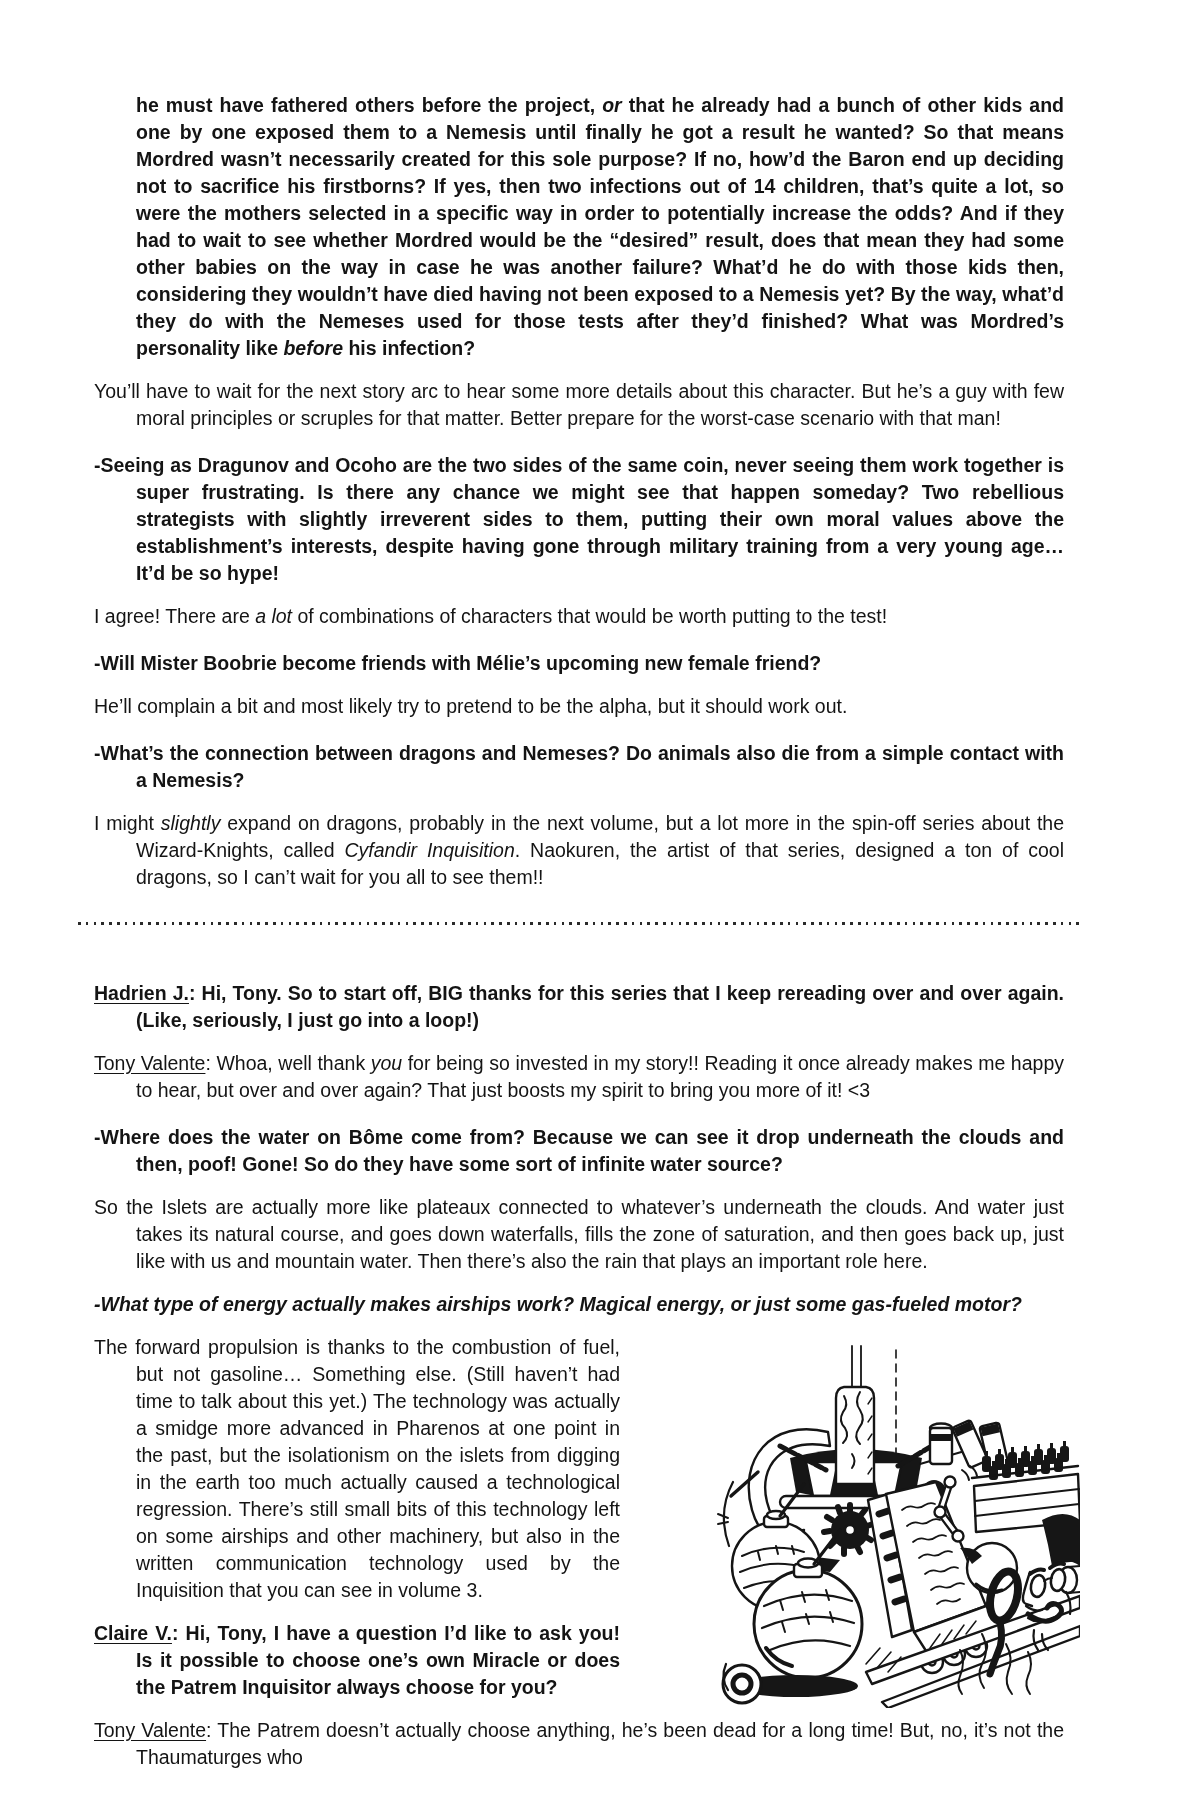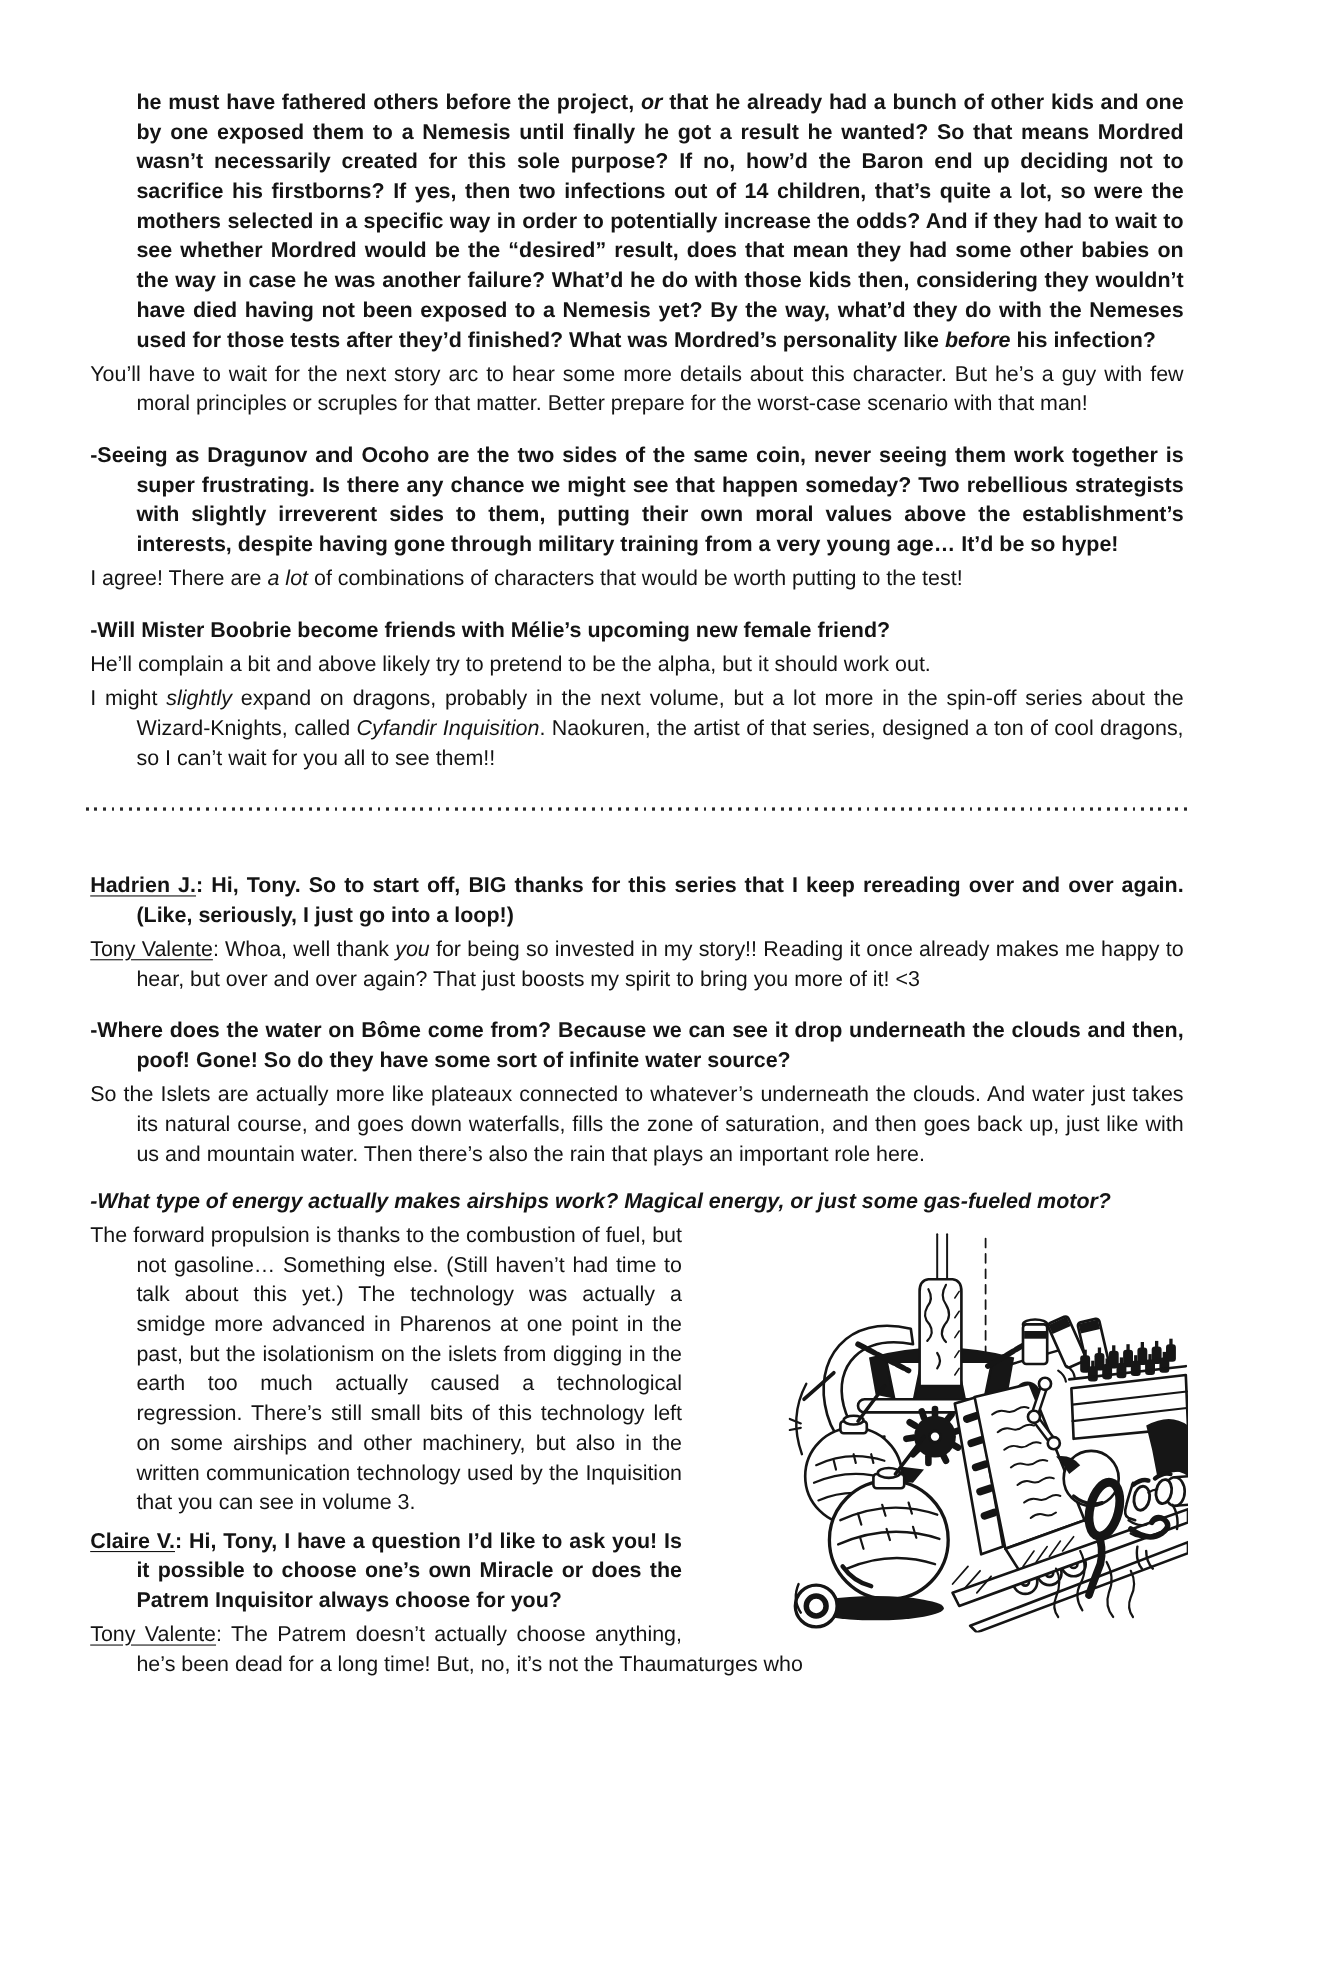--- a/index.html
+++ b/index.html
@@ -8,21 +8,21 @@
     font-family:"Liberation Sans","DejaVu Sans",sans-serif;
     color:#141414;
   }
   .page{
     box-sizing:border-box;
     width:1200px;height:1800px;
     padding:76px 120px 0 78px;
     text-align:justify;
     font-size:19.5px;line-height:27px;
   }
-  p{margin:4px;}
+  p{margin:16px;}
   
   .q{font-weight:700;padding-left:42px;text-indent:-42px;}
   
   .a{padding-left:42px;text-indent:-42px;}
   
   .cont{padding-left:42px;text-indent:0;}
   .mt{margin-top:20px;}
   .mt-sm{margin-top:16px;font-style:italic;}
   .mt-xs{margin-top:8px;}
   .i{font-style:italic;}
@@ -44,22 +44,23 @@
 
 <div class="page">
 
   <p class="q cont"><span>he must have fathered others before the project, </span><span class="i">or</span><span> that he already had a bunch of other kids and one by one exposed them to a Nemesis until finally he got a result he wanted? So that means Mordred wasn’t necessarily created for this sole purpose? If no, how’d the Baron end up deciding not to sacrifice his firstborns? If yes, then two infections out of 14 children, that’s quite a lot, so were the mothers selected in a specific way in order to potentially increase the odds? And if they had to wait to see whether Mordred would be the “desired” result, does that mean they had some other babies on the way in case he was another failure? What’d he do with those kids then, considering  they wouldn’t have died having not been exposed to a Nemesis yet? By the way, what’d they do with the Nemeses used for those tests after they’d finished? What was Mordred’s personality like </span><span class="i">before</span><span> his infection?</span></p>
   <p class="a"><span>You’ll have to wait for the next story arc to hear some more details about this character. But he’s a guy with few moral principles or scruples for that matter. Better prepare for the worst-case scenario with that man!</span></p>
 
   <p class="q mt"><span>-Seeing as Dragunov and Ocoho are the two sides of the same coin, never seeing them work together is super frustrating. Is there any chance we might see that happen someday? Two rebellious strategists with slightly irreverent sides to them, putting their own moral values above the establishment’s interests, despite having gone through military training from a very young age… It’d be so hype!</span></p>
   <p class="a"><span>I agree! There are </span><span class="i">a lot</span><span> of combinations of characters that would be worth putting to the test!</span></p>
 
   <p class="q mt"><span>-Will Mister Boobrie become friends with Mélie’s upcoming new female friend?</span></p>
-  <p class="a"><span>He’ll complain a bit and above likely try to pretend to be the alpha, but it should work out.</span></p>
-
+  <p class="a"><span>He’ll complain a bit and most likely try to pretend to be the alpha, but it should work out.</span></p>
+
+  <p class="q mt"><span>-What’s the connection between dragons and Nemeses? Do animals also die from a simple contact with a Nemesis?</span></p>
   <p class="a"><span>I might </span><span class="i">slightly</span><span> expand on dragons, probably in the next volume, but a lot more in the spin-off series about the Wizard-Knights, called </span><span class="i">Cyfandir Inquisition</span><span>. Naokuren, the artist of that series, designed a ton of cool dragons, so I can’t wait for you all to see them!!</span></p>
 
   <div class="divider"></div>
 
   <p class="q"><span class="u">Hadrien J.</span><span>: Hi, Tony. So to start off, BIG thanks for this series that I keep rereading over and over again. (Like, seriously, I just go into a loop!)</span></p>
   <p class="a"><span class="u">Tony Valente</span><span>: Whoa, well thank </span><span class="i">you</span><span> for being so invested in my story!! Reading it once already makes me happy to hear, but over and over again? That just boosts my spirit to bring you more of it! &lt;3</span></p>
 
 
   <p class="q mt"><span>-Where does the water on Bôme come from? Because we can see it drop underneath the clouds and then, poof! Gone! So do they have some sort of infinite water source?</span></p>
   <p class="a"><span>So the Islets are actually more like plateaux connected to whatever’s underneath the clouds. And water just takes its natural course, and goes down waterfalls, fills the zone of saturation, and then goes back up, just like with us and mountain water. Then there’s also the rain that plays an important role here.</span></p>

